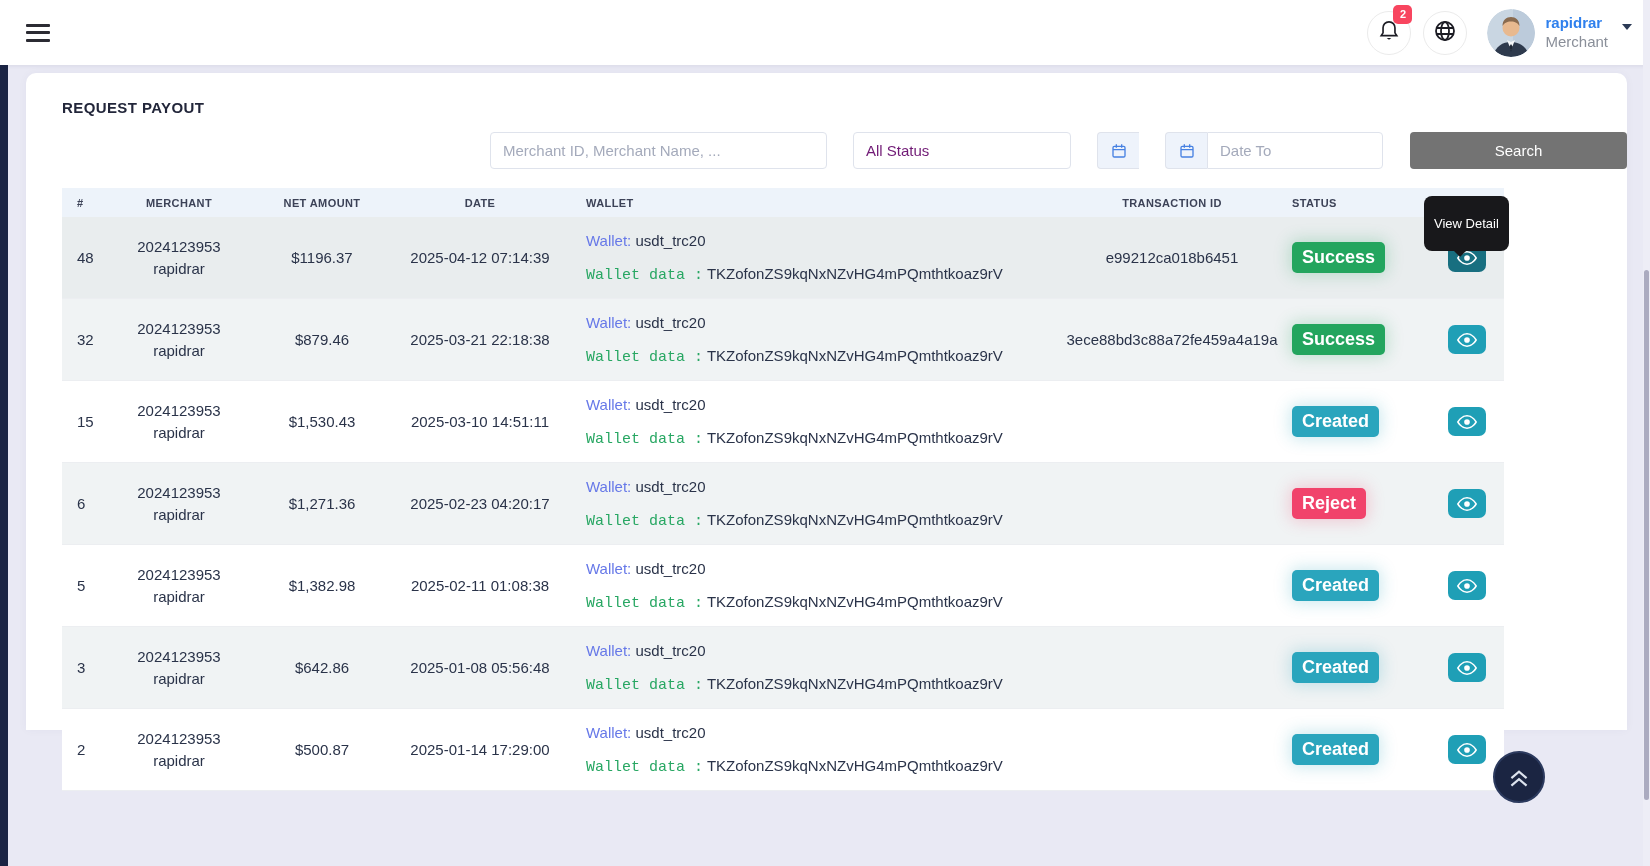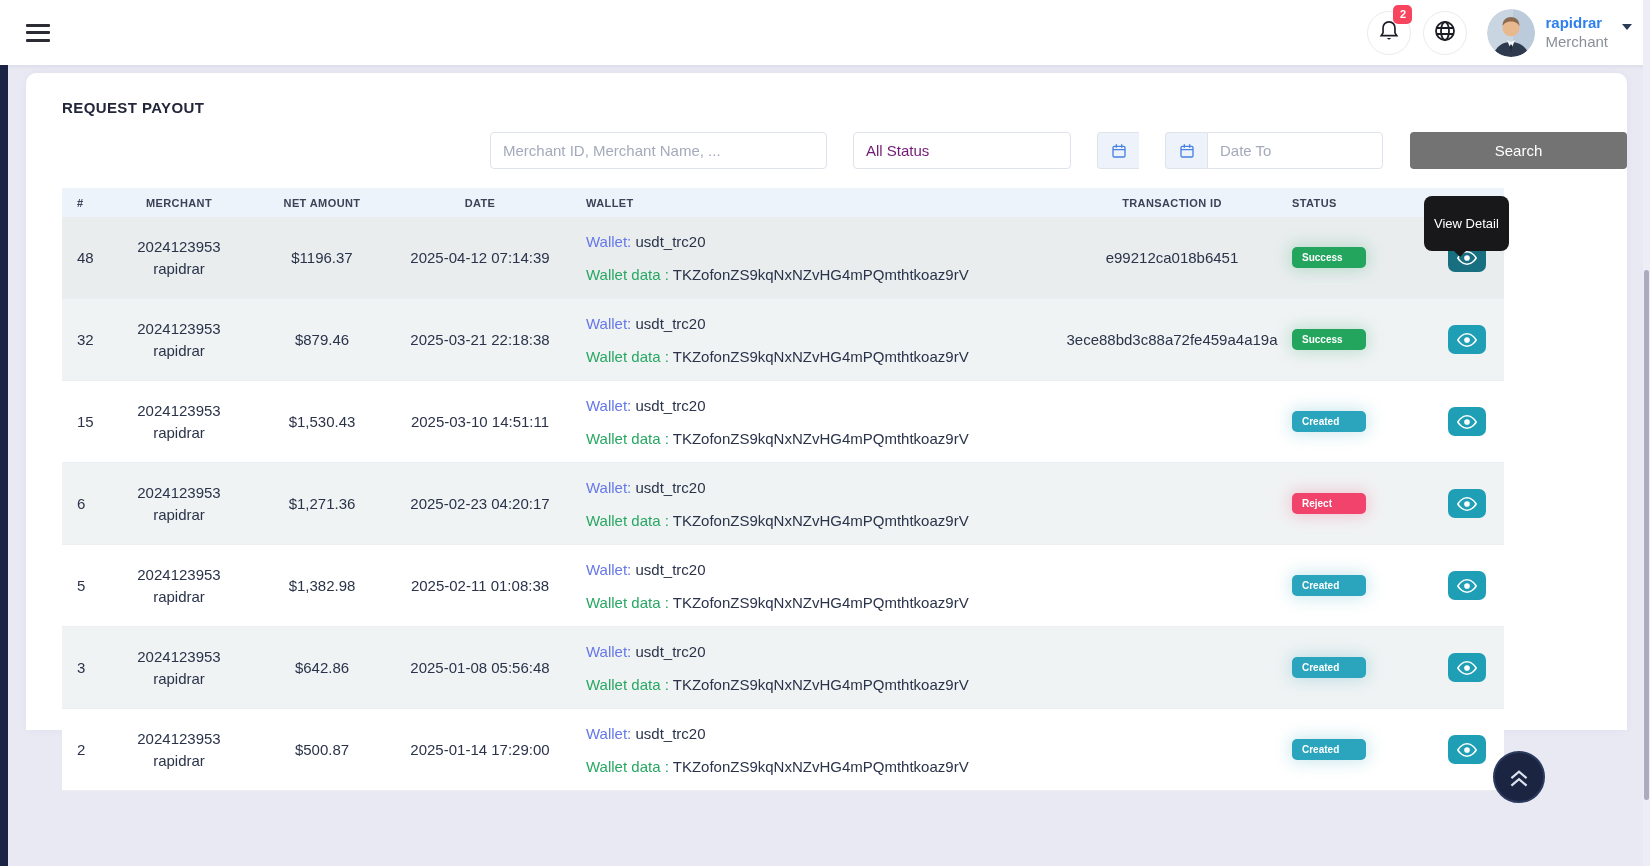--- a/index.html
+++ b/index.html
@@ -82,24 +82,24 @@
   .c-merchant { width:146px; text-align:center; }
   .c-amount   { width:140px; text-align:center; }
   .c-date     { width:176px; text-align:center; }
   .c-wallet   { width:474px; text-align:left; padding-left:18px; }
   .c-txn      { width:250px; text-align:center; padding-left:10px; }
   .c-status   { width:138px; text-align:left; }
   .c-actions  { width:74px;  text-align:center; }
   .merchant-cell div { line-height:1.45; }
   .wallet-line { line-height:2.2; }
   .wallet-label { color:#6678e8;margin-top:28px; }
-  .wallet-data-label { color:#28a763; }
+  .wallet-data-label { color:#28a763;font-family:Liberation Mono, monospace; }
   .badge {
     display:inline-block; min-width:74px; padding:5px 10px; border-radius:5px;
-    color:#fff; font-size:10px; font-weight:bold;
+    color:#fff; font-size:18px; font-weight:bold;
   }
   .eye-btn {
     display:inline-flex; align-items:center; justify-content:center;
     width:38px; height:29px; border:none; border-radius:7px; cursor:pointer;
     background:#1f9fb6;
   }
   .eye-btn.hovered { background:#186f80; }
   
   .tooltip {
     position:absolute; left:1424px; top:196px; z-index:30;

